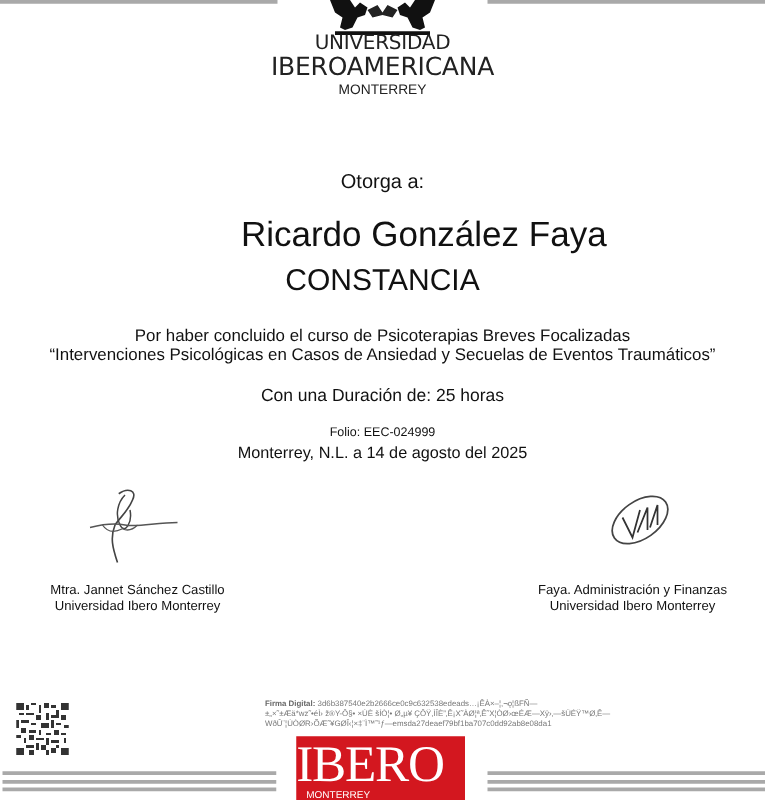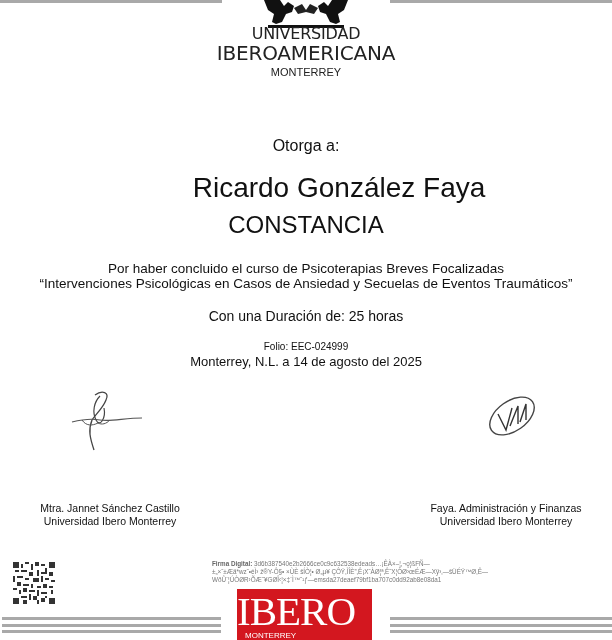--- a/index.html
+++ b/index.html
@@ -19,21 +19,21 @@
     .logo-line2 { top: 45px; font-size: 20px; line-height: 16px; }
     .logo-city { top: 66px; font-size: 11px; color: #222; }
     .otorga { top: 137px; font-size: 16px; }
     .name { top: 172px; font-size: 28px; padding-left: 33px; }
     .title { top: 211px; font-size: 24px; }
     .line1 { top: 261px; font-size: 13.5px; }
     .line2 { top: 276px; font-size: 13.5px; }
     .duration { top: 308px; font-size: 14px; }
     .folio { top: 341px; font-size: 10px; }
     .place { top: 354px; font-size: 13px; }
-    .sig-block { position: absolute; text-align: center; font-size: 10.5px; line-height: 12.5px; white-space: nowrap; margin-top: 36px; }
+    .sig-block { position: absolute; text-align: center; font-size: 10.5px; line-height: 12.5px; white-space: nowrap; }
     .sig-left { left: 0; width: 220px; top: 466px; }
     .sig-right { left: 400px; width: 212px; top: 466px; }
     .signature { position: absolute; }
     .qr { position: absolute; left: 13px; top: 562px; width: 42px; height: 42px; }
     .firma {
       position: absolute; left: 212px; top: 560px; width: 350px;
       font-size: 6.3px; line-height: 8.2px; color: #777; white-space: nowrap;
     }
     .firma b { color: #666; font-weight: bold; }
     .ibero-box {

